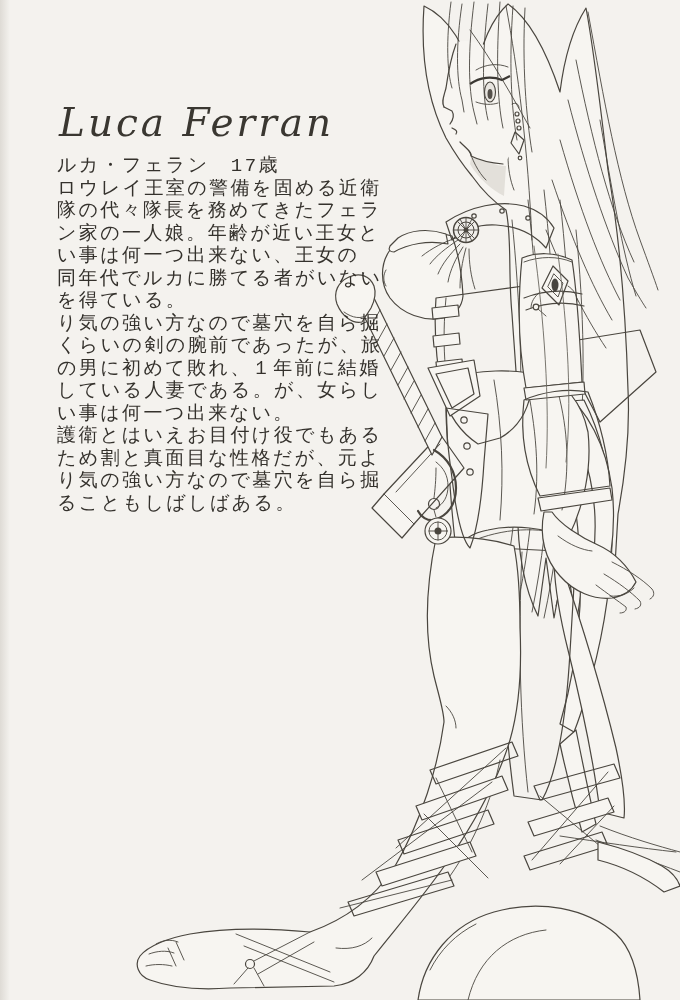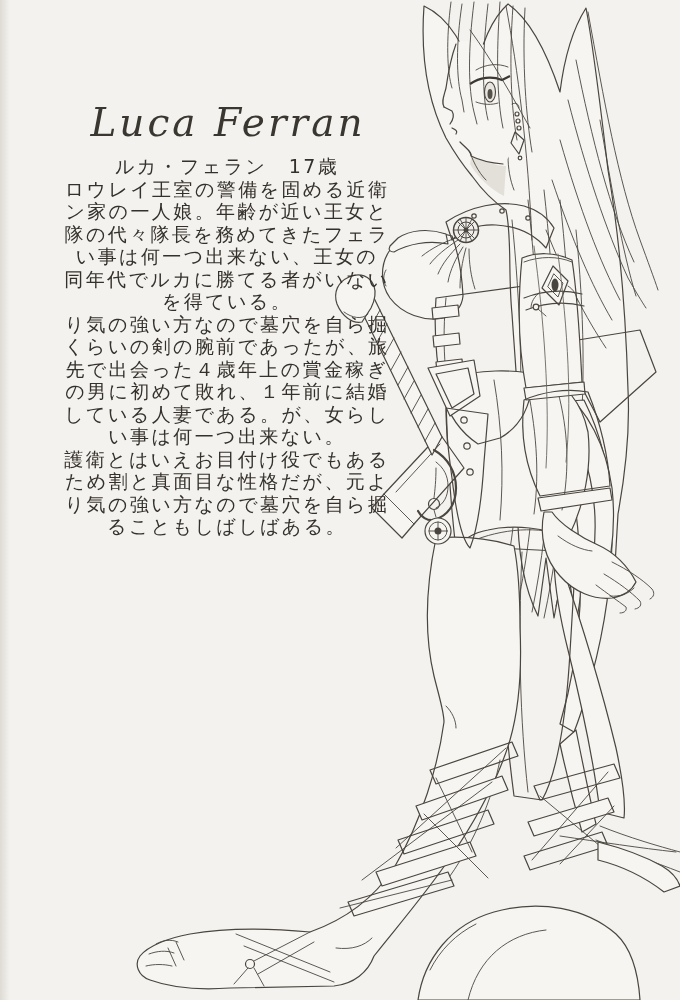--- a/index.html
+++ b/index.html
@@ -6,32 +6,33 @@
   body{
     width:680px;height:1000px;position:relative;overflow:hidden;
     background:#f4f2ee;
     font-family:"DejaVu Sans","Liberation Sans",sans-serif;
     color:#3b3833;
   }
   .page{position:absolute;inset:0;}
   .edge-shade{position:absolute;left:0;top:0;bottom:0;width:10px;
     background:linear-gradient(to right,#dedbd5,rgba(244,242,238,0));}
   .art{position:absolute;left:0;top:0;z-index:1;}
-  .textcol{position:absolute;left:57px;top:100px;z-index:2;width:340px;text-align:center;}
+  .textcol{position:absolute;left:57px;top:100px;z-index:2;width:340px;}
   .title{
     margin:0 0 10px 2px;
     font-family:"DejaVu Serif","Liberation Serif",serif;
     font-style:italic;font-weight:500;
     font-size:39px;letter-spacing:3px;color:#3a3731;
     white-space:nowrap;
   }
   .jp{
     margin-top:2px;
     font-size:19px;line-height:22.5px;letter-spacing:2.4px;
     color:#34312c;
+    font-family:Liberation Mono, monospace;
   }
   .jp div{white-space:nowrap;}
   .pageno{
     position:absolute;left:300px;top:949px;z-index:2;
     font-size:16px;letter-spacing:3px;color:#45423c;
     font-family:Liberation Serif, serif;
     margin-top:48px;
   }
   svg .ln{fill:none;stroke:#4a463f;stroke-width:1.2;stroke-linecap:round;stroke-linejoin:round;}
   svg .thin{stroke-width:0.9;}
@@ -278,28 +279,27 @@
         <path class="ln thin" d="M470,30 C492,60 512,96 530,128"></path>
       </g>
     </g>
   </svg>
 
   <div class="textcol">
     <h1 class="title">Luca Ferran</h1>
     <div class="jp">
         <div>ルカ・フェラン　17歳</div>
         <div>ロウレイ王室の警備を固める近衛</div>
+        <div>隊の代々隊長を務めてきたフェラ</div>
         <div>ン家の一人娘。年齢が近い王女と</div>
-        <div>隊の代々隊長を務めてきたフェラ</div>
         <div>い事は何一つ出来ない、王女の</div>
         <div>同年代でルカに勝てる者がいない</div>
         <div>を得ている。</div>
         <div>り気の強い方なので墓穴を自ら掘</div>
         <div>くらいの剣の腕前であったが、旅</div>
-        <div>先で出会った４歳年上の賞金稼ぎ</div>
         <div>の男に初めて敗れ、１年前に結婚</div>
         <div>している人妻である。が、女らし</div>
         <div>い事は何一つ出来ない。</div>
         <div>護衛とはいえお目付け役でもある</div>
         <div>ため割と真面目な性格だが、元よ</div>
         <div>り気の強い方なので墓穴を自ら掘</div>
         <div>ることもしばしばある。</div>
       </div>
   </div>
 

